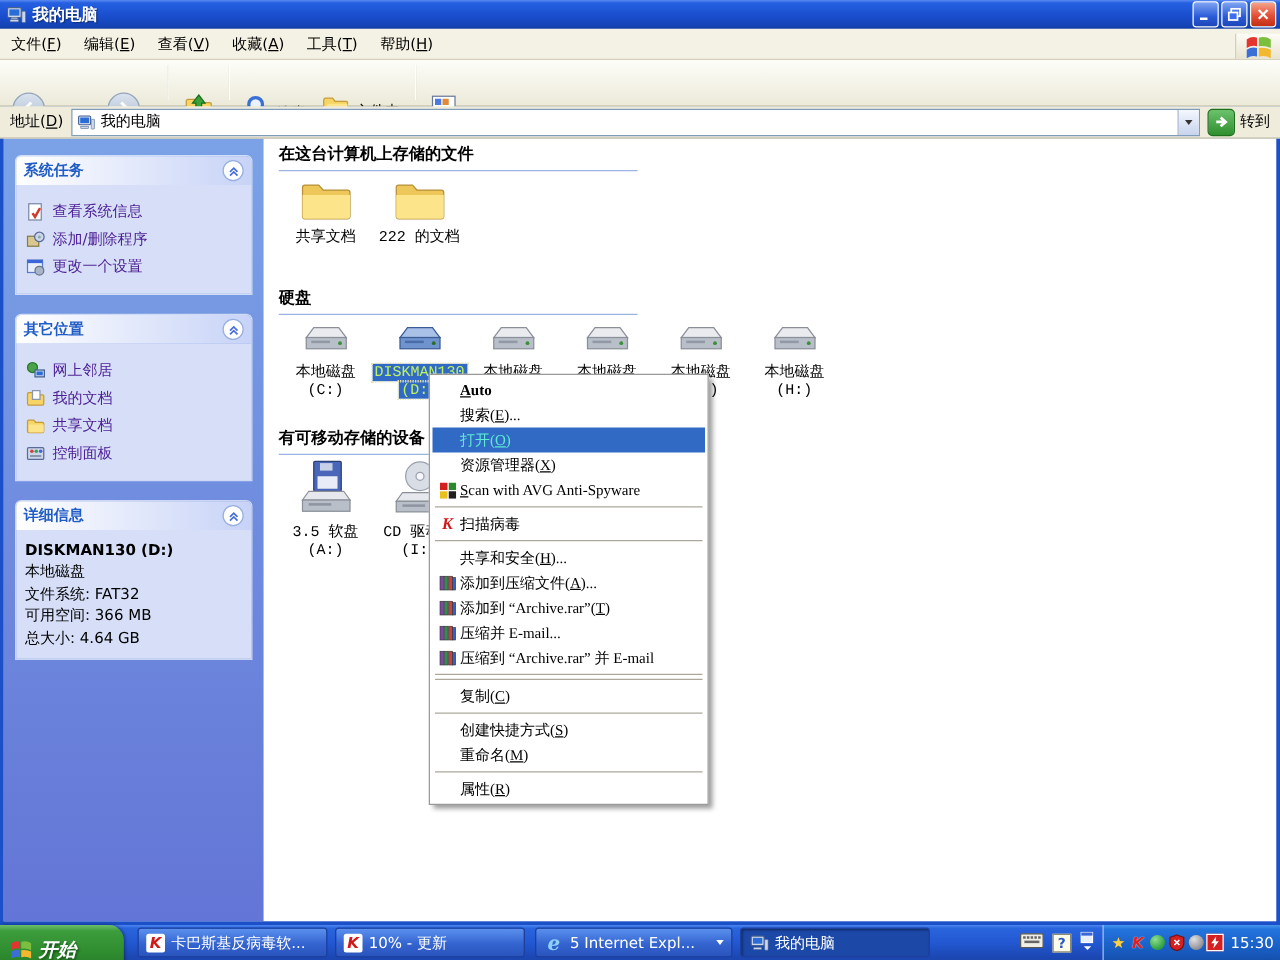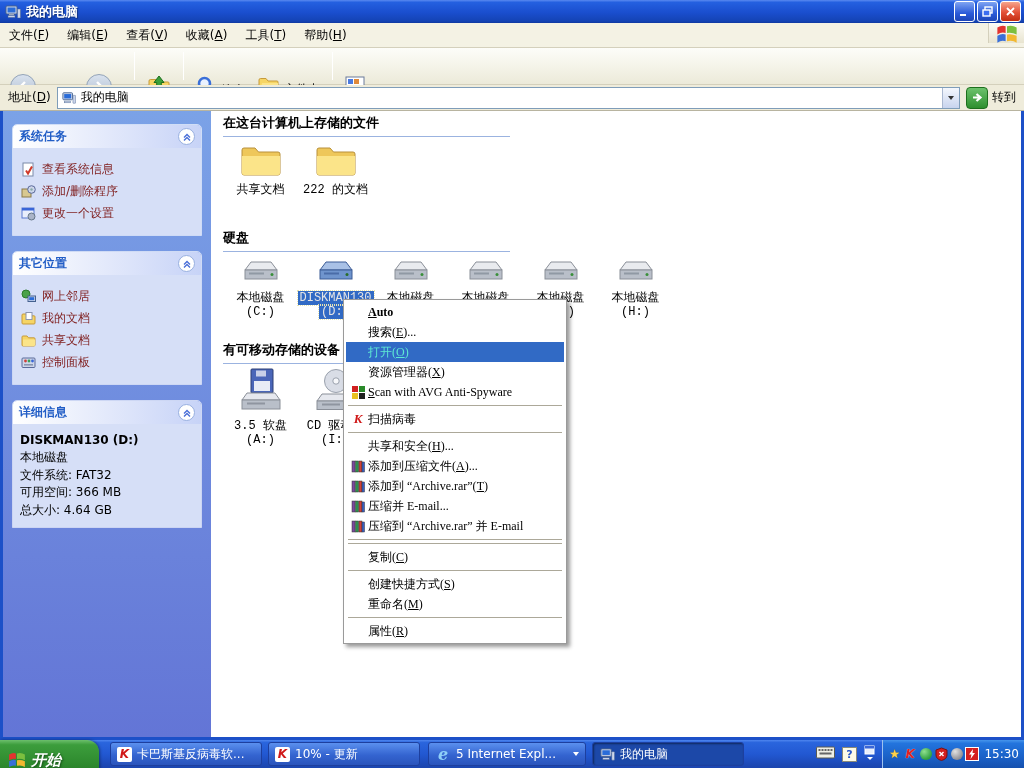--- a/index.html
+++ b/index.html
@@ -9,21 +9,21 @@
   
   .window { position:absolute; left:0; top:0; right:0; bottom:28px; display:flex; flex-direction:column; }
   .titlebar { height:23px; display:flex; align-items:center; padding:0 3px 0 5px; gap:5px;
     background:linear-gradient(180deg,#5a8af0 0%,#2460e0 10%,#1a4ece 55%,#1443b4 92%,#1039a0 100%); }
   .tb-title { color:#fff; font-weight:bold; font-size:13px; flex:1; text-shadow:1px 1px 1px #10307a; }
   .win-controls { display:flex; gap:2px; }
   .wc-btn { width:21px; height:21px; border:1px solid #fff; border-radius:3px; display:flex; align-items:center; justify-content:center; }
   .wc-blue { background:linear-gradient(#7fa4f2,#2a5ad8 60%,#1e46b8); }
   .wc-red  { background:linear-gradient(#f5a58c,#e35037 55%,#c22d12); }
 
-  .menubar { height:25px; background:#f4f2e4; border-bottom:1px solid #d4d0bc; display:flex; align-items:flex-start; }
+  .menubar { height:25px; background:#f4f2e4; border-bottom:1px solid #d4d0bc; display:flex; align-items:flex-end; }
   .menu-item { padding:0 9px; line-height:24px; cursor:default; }
   .menubar-spacer { flex:1; }
   .winlogo-box { width:36px; border-left:1px solid #d4d0bc; background:linear-gradient(#fdfcf6,#e8e4d0); display:flex; align-items:center; justify-content:center; }
 
   .toolbar { height:37px; background:linear-gradient(#fdfdf9,#ecead9); border-bottom:1px solid #d4d0bc; display:flex; align-items:center; padding:0 6px; gap:4px; }
   .tb-sep { width:1px; height:28px; background:#c9c5af; border-right:1px solid #fff; margin:0 4px; }
   .nav-circle { width:26px; height:26px; border-radius:50%; background:linear-gradient(#d9e2ee,#aebccf); border:1px solid #93a3b8; display:flex; align-items:center; justify-content:center; }
   .tb-group { display:flex; align-items:flex-end; gap:4px; padding:2px 4px; border-radius:3px;margin-top:41px; }
   .tb-label { font-size:12px; }
   .dis { color:#9aa2ac; }
@@ -41,30 +41,30 @@
 
   
   .client { flex:1; position:relative; background:#fff; border-left:3px solid #1c50c8; border-right:3px solid #1c50c8; border-bottom:3px solid #1c50c8; overflow:hidden; }
 
   .sidebar { position:absolute; left:0; top:0; bottom:0; width:208px; background:linear-gradient(180deg,#7ba2e7,#6375d6); padding:13px 9px; overflow:hidden; }
   .panel { margin-bottom:15px; border:1px solid rgba(255,255,255,.65); border-radius:5px 5px 0 0; }
   .panel-h { height:23px; background:linear-gradient(90deg,#ffffff,#c7d3f7); border-radius:4px 4px 0 0; display:flex; align-items:center; padding:0 6px; }
   .panel-title { color:#215dc6; font-weight:bold; flex:1; }
   .chev-circle { width:17px; height:17px; border-radius:50%; background:#fff; border:1px solid #98b0e0; display:flex; align-items:center; justify-content:center; }
   .panel-b { background:#d6dff7; padding:8px 7px; }
-  .p-link { display:flex; align-items:center; gap:6px; color:#7f1d1d; margin:5px 0; cursor:pointer; }
+  .p-link { display:flex; align-items:center; gap:6px; color:#4c1d95; margin:5px 0; cursor:pointer; }
   .det { color:#000; line-height:1.45; }
   .det-name { font-weight:bold; }
 
   .content { position:absolute; left:208px; top:0; right:0; bottom:0; background:#fff;font-family:Liberation Mono, monospace; }
   .sec-h { position:absolute; left:12px; width:287px; font-weight:bold; font-size:13px; padding-bottom:4px; border-bottom:1px solid #9bb3e0; }
   .icon-row { position:absolute; left:12px; display:flex; }
   .icon-item { width:75px; display:flex; flex-direction:column; align-items:center; cursor:default; }
   .item-lbl { text-align:center; line-height:14px; margin-top:2px; }
-  .sel-line { background:#316ac5; color:#e5e5e5; outline:1px dotted #e8e4b0; padding:0 2px; }
+  .sel-line { background:#316ac5; color:#bef264; outline:1px dotted #e8e4b0; padding:0 2px; }
 
   
   .cmenu { position:absolute; left:343px; top:299px; width:224px; background:#fff; border:1px solid #9a9a9a; box-shadow:3px 3px 4px rgba(0,0,0,.4); padding:2px; z-index:50; }
   .mrow { height:20px; display:flex; align-items:center; padding:0 4px 0 2px; cursor:default;font-family:Liberation Serif, serif; }
   .mico { width:20px; display:flex; align-items:center; justify-content:center; flex:none; }
   .mtxt { white-space:nowrap; }
   .mrow.bold .mtxt { font-weight:bold; }
   .mrow.sel { background:#316ac5; color:#5eead4; }
   .msep { height:1px; background:#aca899; margin:3px 2px; }
   .kav-k { color:#d01818; font-weight:bold; font-style:italic; font-size:13px; }

